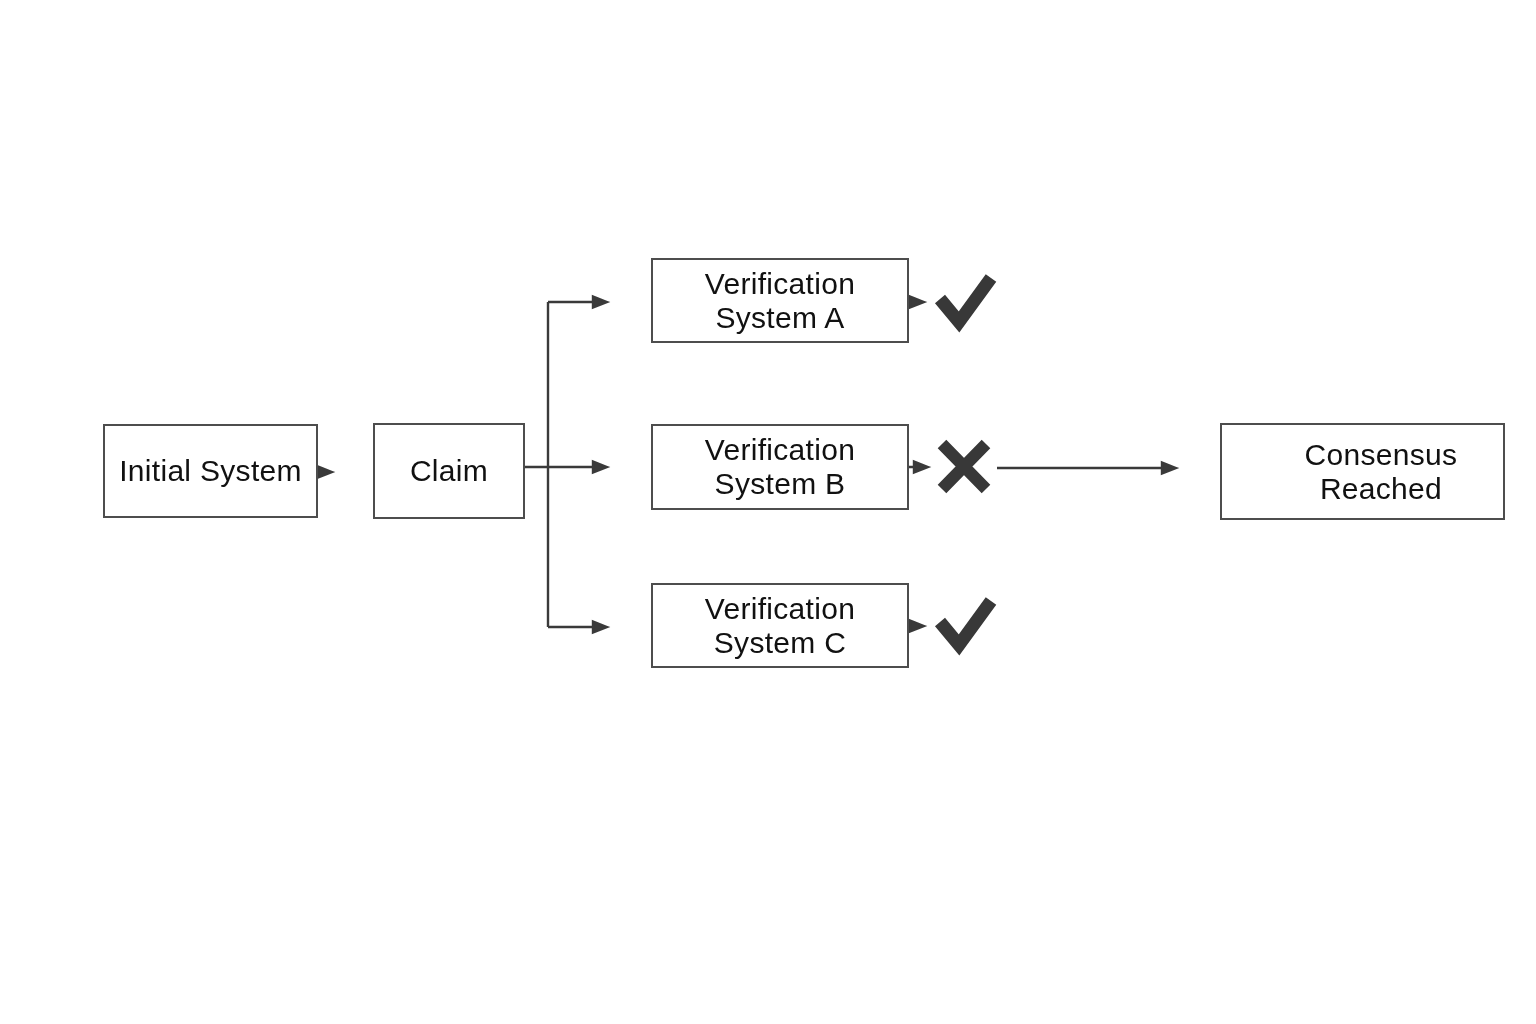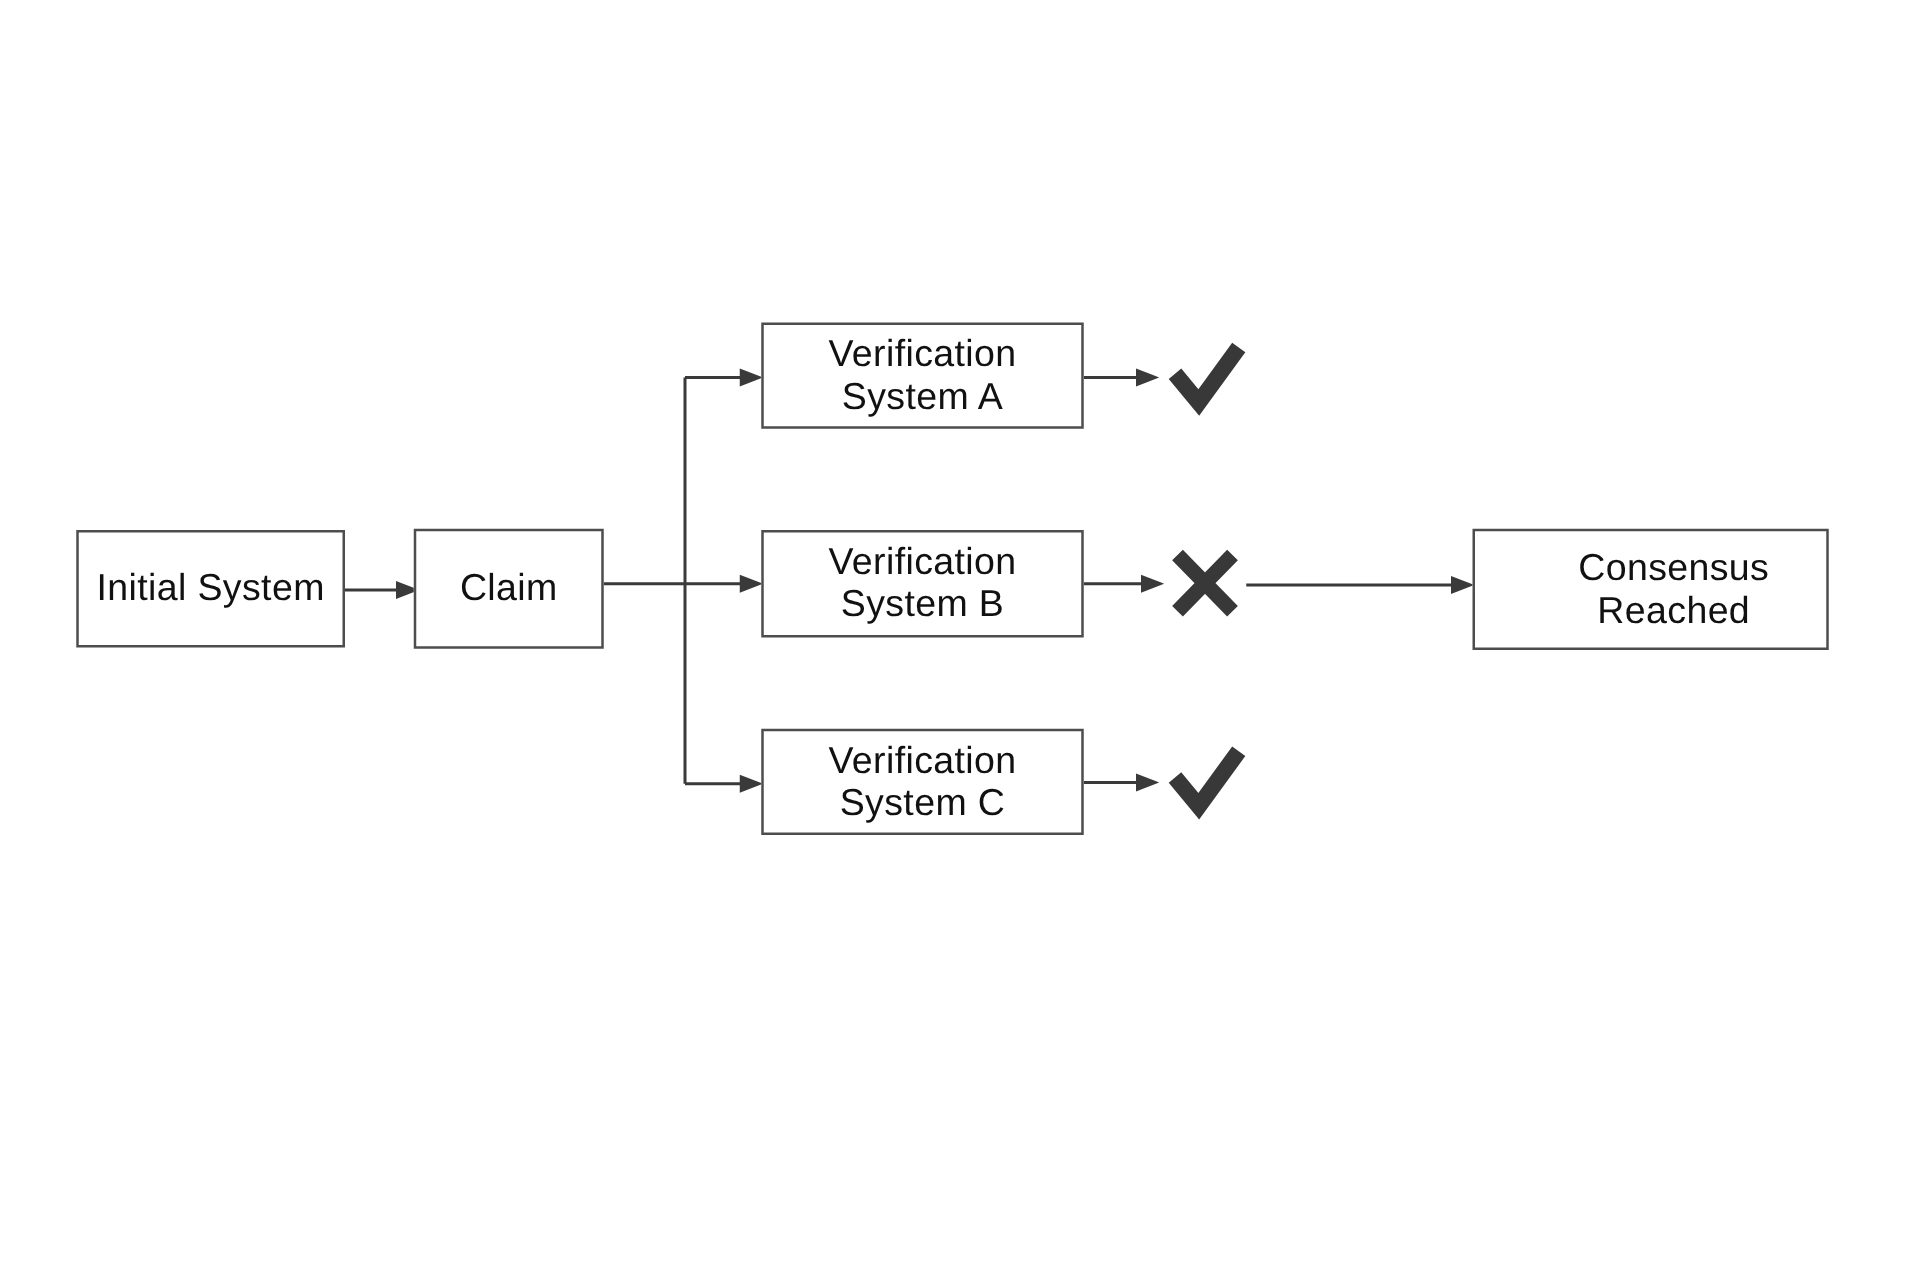--- a/index.html
+++ b/index.html
@@ -29,20 +29,21 @@
     justify-content: center;
     text-align: center;
     background: #ffffff;
     border: 2px solid #4d4d4d;
     box-sizing: border-box;
     color: #111111;
     font-size: 30px;
     line-height: 1.12;
     white-space: pre-line;
     letter-spacing: 0.3px;
+    margin-left: 42px;
   }
   .node-initial   { left: 61px;   top: 424px; width: 215px; height: 94px; }
   .node-claim     { left: 331px;  top: 423px; width: 152px; height: 96px; }
   .node-ver-a     { left: 609px;  top: 258px; width: 258px; height: 85px; }
   .node-ver-b     { left: 609px;  top: 424px; width: 258px; height: 86px; }
   .node-ver-c     { left: 609px;  top: 583px; width: 258px; height: 85px; }
   .node-consensus { left: 1178px; top: 423px; width: 285px; height: 97px; padding-left: 37px; }
 </style>
 </head>
 <body>

